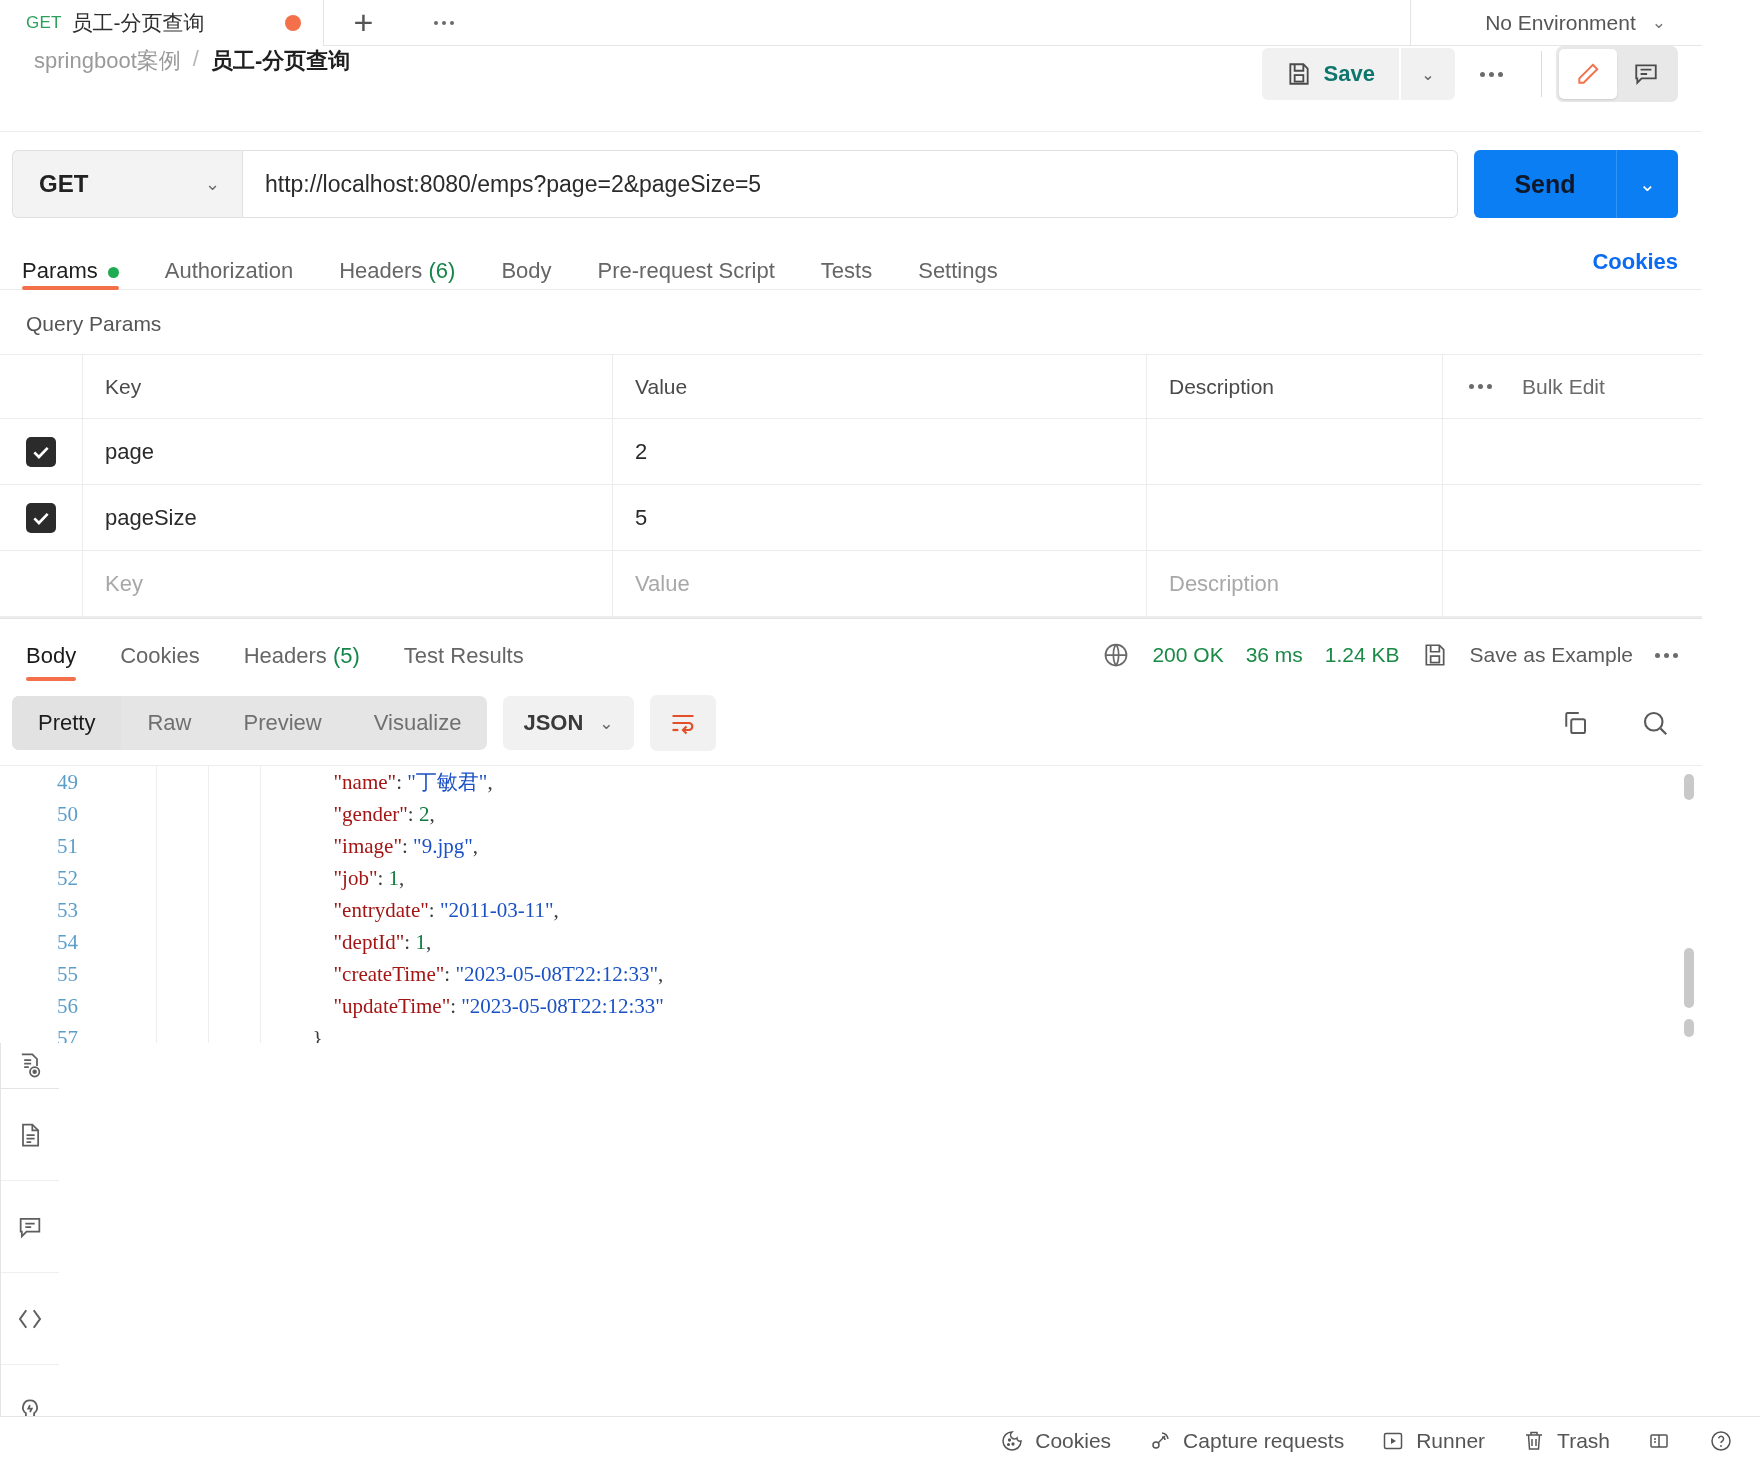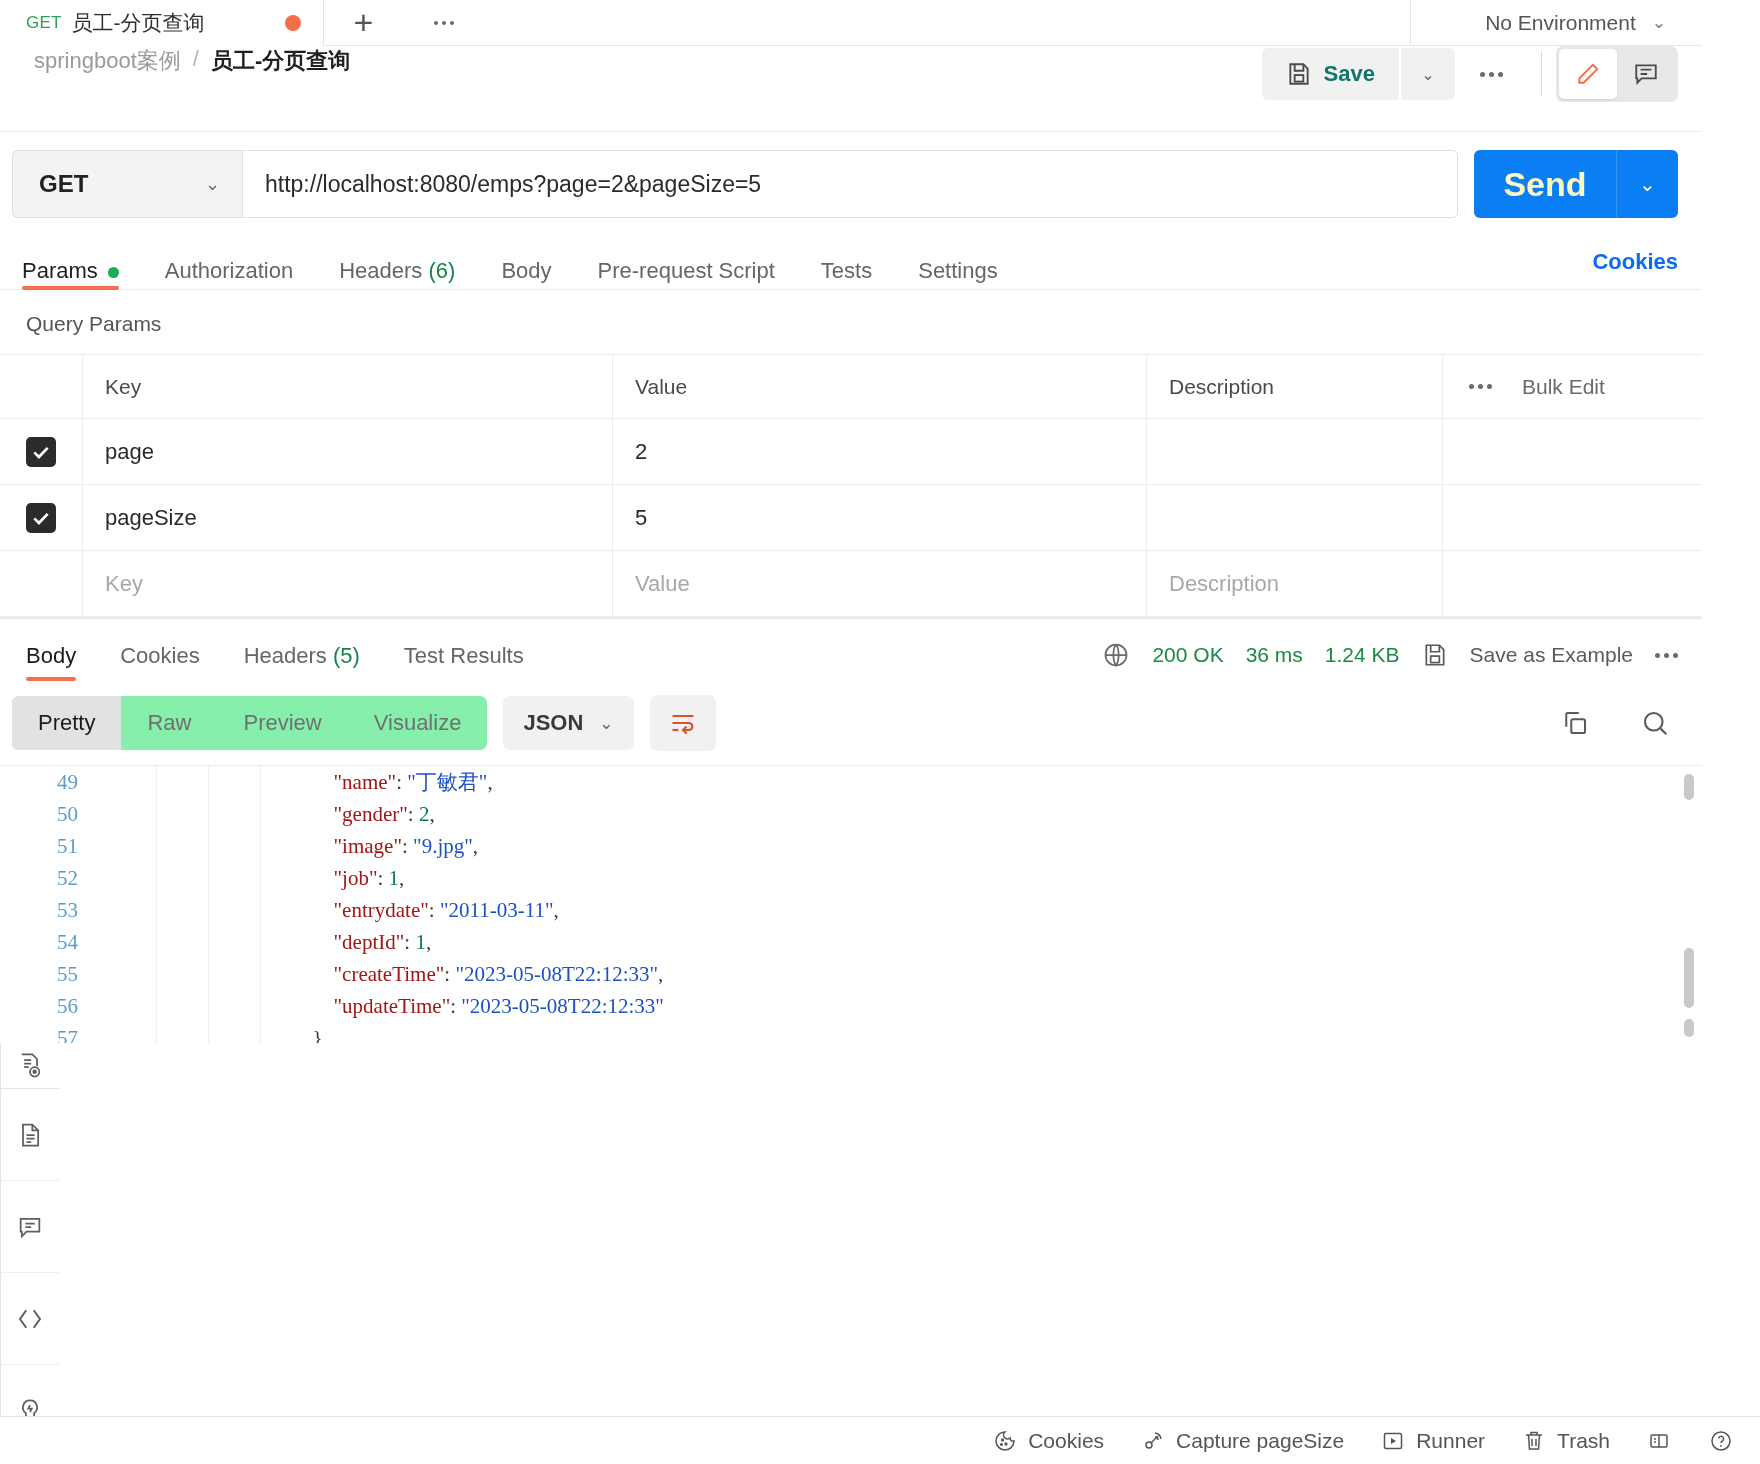--- a/index.html
+++ b/index.html
@@ -60,21 +60,21 @@
     width: 230px; background: #f3f3f3; border: 1px solid #e0e0e0; border-right: none;
     border-radius: 6px 0 0 6px; display: flex; align-items: center; justify-content: space-between;
     padding: 0 22px 0 26px; font-size: 24px; font-weight: 700; color: #222; height: 68px;
   }
   .method-box .chev { font-weight: 400; color: #6a6a6a; font-size: 18px; }
   .url-box {
     flex: 1; border: 1px solid #e0e0e0; border-radius: 0 6px 6px 0; background: #fff;
     display: flex; align-items: center; padding: 0 22px; font-size: 23px; color: #2b2b2b; height: 68px;
   }
   .send-wrap { margin-left: 16px; display: flex; height: 68px; }
-  .send-btn { background: #0b7ef4; color: #fef9c3; font-size: 34px; font-weight: 700; border-radius: 6px 0 0 6px;
+  .send-btn { background: #0b7ef4; color: #0f172a; font-size: 25px; font-weight: 700; border-radius: 6px 0 0 6px;
     display: flex; align-items: center; justify-content: center; width: 142px; }
   .send-caret { background: #0b7ef4; color: #fff; border-radius: 0 6px 6px 0; width: 62px;
     display:flex; align-items:center; justify-content:center; font-size: 20px; border-left: 1px solid #2f93f7; }
 
   
   .reqtabs { display: flex; align-items: flex-end; padding: 8px 24px 0 22px; border-bottom: 1px solid #ececec; flex: 0 0 auto; height: 56px; }
   .rtab { font-size: 22px; color: #666; padding: 0 0 5px 0; margin-right: 46px; position: relative; white-space: nowrap; }
   .rtab.active { color: #1e1e1e; }
   .rtab.active::after { content:""; position:absolute; left:0; right:0; bottom:-1px; height: 4px; background: #f4704a; border-radius: 2px; }
   .rtab .count { color: #14864a; }
@@ -107,21 +107,21 @@
   .rsp-tab { font-size: 22px; color: #666; padding: 0 0 12px 0; margin: 0 22px; position: relative; white-space: nowrap; }
   .rsp-tab.active { color: #1a1a1a; }
   .rsp-tab.active::after { content:""; position:absolute; left:0; right:0; bottom:0; height: 4px; background: #f4704a; border-radius:2px; }
   .rsp-tab .count { color: #14864a; }
   .respmeta { margin-left: auto; display: flex; align-items: center; gap: 22px; padding-bottom: 12px; }
   .respmeta .m { font-size: 21px; color: #1a8a46; }
   .respmeta .sae { font-size: 21px; color: #5a5a5a; }
   .globe { width: 28px; height: 28px; }
 
   .bodybar { display: flex; align-items: center; padding: 14px 24px 14px 12px; gap: 16px; }
-  .seg { display: flex; background: #86efac; border-radius: 7px; overflow: hidden; }
+  .seg { display: flex; background: #e5e5e5; border-radius: 7px; overflow: hidden; }
   .seg .s { font-size: 22px; color: #707070; padding: 14px 26px; }
   .seg .s.on { background: #e2e2e2; color: #1c1c1c; }
   .jsonsel { display: flex; align-items: center; gap: 16px; background: #f1f1f1; border-radius: 7px; padding: 14px 20px; font-size: 22px; color: #3a3a3a; font-weight: 600; text-align: right; }
   .jsonsel .chev { font-weight: 400; color:#666; font-size: 17px; }
   .wrapbtn { background: #f1f1f1; border-radius: 7px; width: 66px; height: 56px; display:flex; align-items:center; justify-content:center; }
   .bodybar-right { margin-left: auto; display: flex; align-items: center; gap: 50px; padding-right: 8px; }
 
   
   .code { position: relative; border-top: 1px solid #ececec; height: 278px; overflow: hidden;
     font-family: Liberation Serif, serif; font-size: 21px; }
@@ -518,21 +518,21 @@
     </div>
     <div class="sb-item">
       <span class="sb-icon">
         <svg width="24" height="24" viewBox="0 0 24 24" fill="none" stroke="#555" stroke-width="1.5">
           <circle cx="8" cy="16" r="3"></circle>
             <path d="M10 14l7-7"></path>
             <path d="M14 4a7 7 0 016 6"></path>
             <path d="M14 8a3 3 0 013 3"></path>
         </svg>
       </span>
-      <span>Capture pageSize</span>
+      <span>Capture requests</span>
     </div>
     <div class="sb-item">
       <span class="sb-icon">
         <svg width="24" height="24" viewBox="0 0 24 24" fill="none" stroke="#555" stroke-width="1.5">
           <rect x="3.5" y="4.5" width="17" height="15" rx="1.5"></rect>
             <path d="M10 9l5 3-5 3z" fill="#555" stroke="none"></path>
         </svg>
       </span>
       <span>Runner</span>
     </div>

